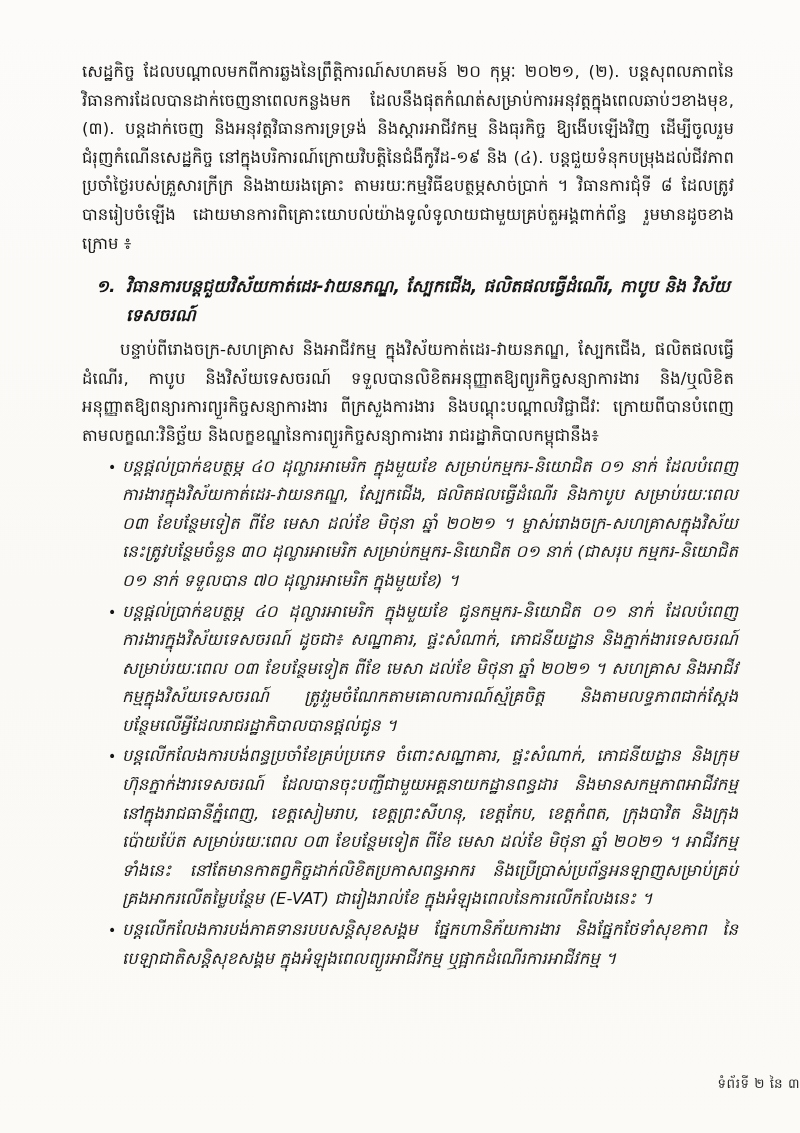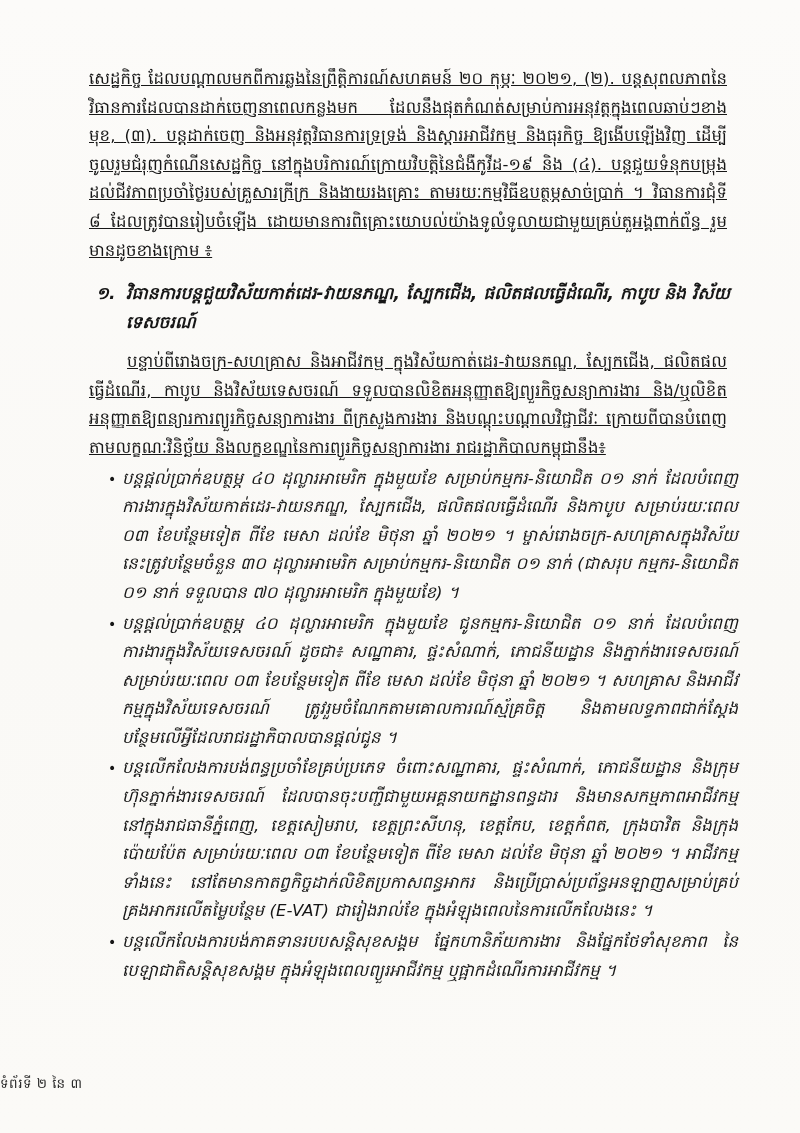--- a/index.html
+++ b/index.html
@@ -24,21 +24,21 @@
     position: absolute;
     top: 54px;
     left: 78px;
     right: 62px;
     bottom: 90px;
     font-size: 16.5px;
     line-height: 28.6px;
     text-align: justify;
     letter-spacing: 0.1px;
   }
-  p { margin: 11px; text-decoration: underline; }
+  p { margin: 4px; }
   .intro-para {
     margin-bottom: 14px;
   }
   .section-heading {
     display: flex;
     font-weight: bold;
     font-style: italic;
     margin: 8px 0 6px 18px;
     font-size: 17px;
     line-height: 29px;
@@ -71,21 +71,21 @@
   ul.bullets li .btxt {
     flex: 1;
     text-align: justify;
     font-style: italic;
   }
   .footer {
     position: absolute;
     bottom: 38px;
     left: 0;
     right: 0;
-    text-align: left;
+    text-align: right;
     font-size: 13.5px;
     color: #2a2a2a;
     letter-spacing: 0.5px;
   }
 </style>
 </head>
 <body>
 
 <div class="page">
   <div class="content">

